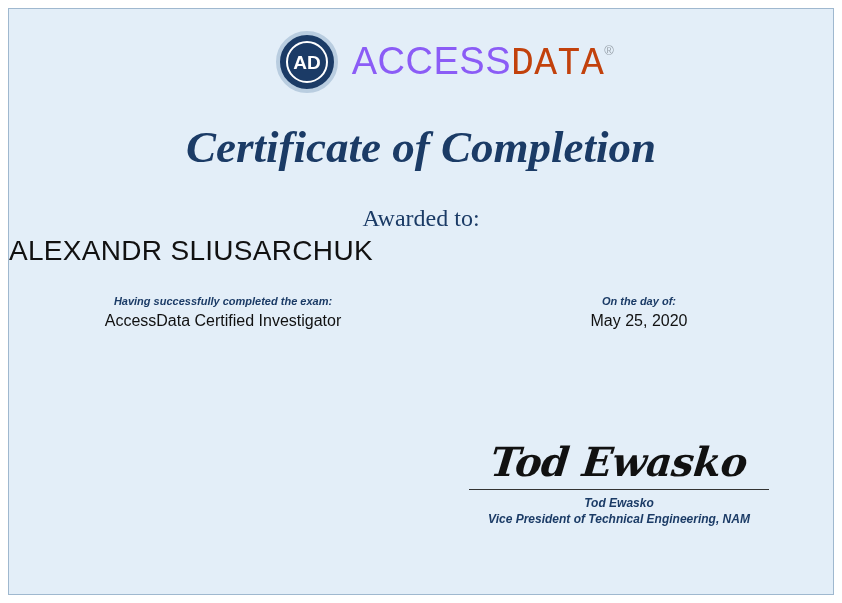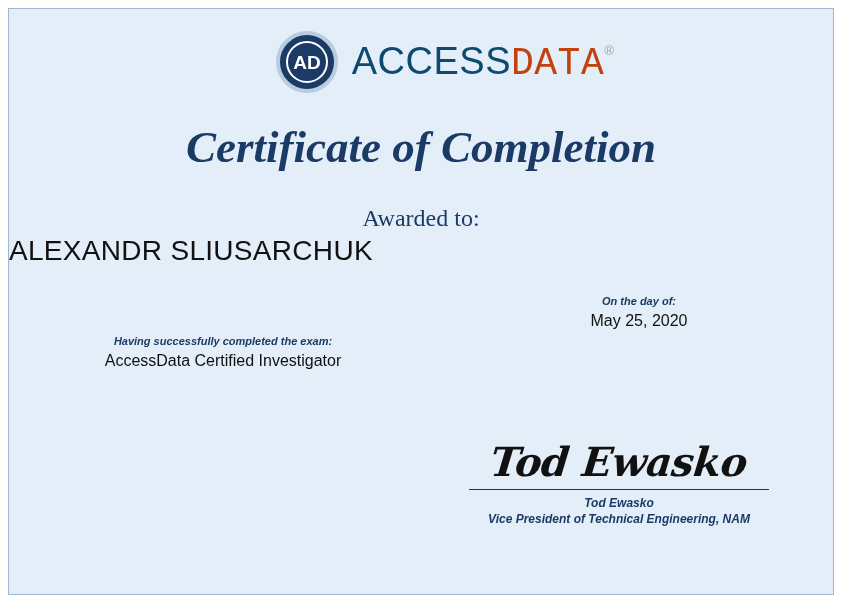--- a/index.html
+++ b/index.html
@@ -49,21 +49,21 @@
   }
   .logo-mark svg { display: block; }
   .logo-text {
     font-family: "Liberation Sans", sans-serif;
     font-size: 38px;
     letter-spacing: 0.5px;
     font-weight: 400;
     line-height: 1;
     white-space: nowrap;
   }
-  .logo-text .acc { color: #0c4a6e; }
+  .logo-text .acc { color: #8b5cf6; }
   .logo-text .data { color: #c2410c; font-family: Liberation Mono, monospace; }
   .logo-text .reg {
     color: #9aa3ac;
     font-size: 13px;
     vertical-align: top;
     position: relative;
     top: 2px;
   }
   
   .title {
@@ -100,21 +100,20 @@
     color: #111111;
     letter-spacing: 0.3px;
   }
   
   .exam-block {
     position: absolute;
     top: 286px;
     left: 34px;
     width: 360px;
     text-align: center;
-    margin-top: 40px;
   }
   .date-block {
     position: absolute;
     top: 286px;
     left: 460px;
     width: 340px;
     text-align: center;
   }
   .small-label {
     font-family: "Liberation Sans", sans-serif;

